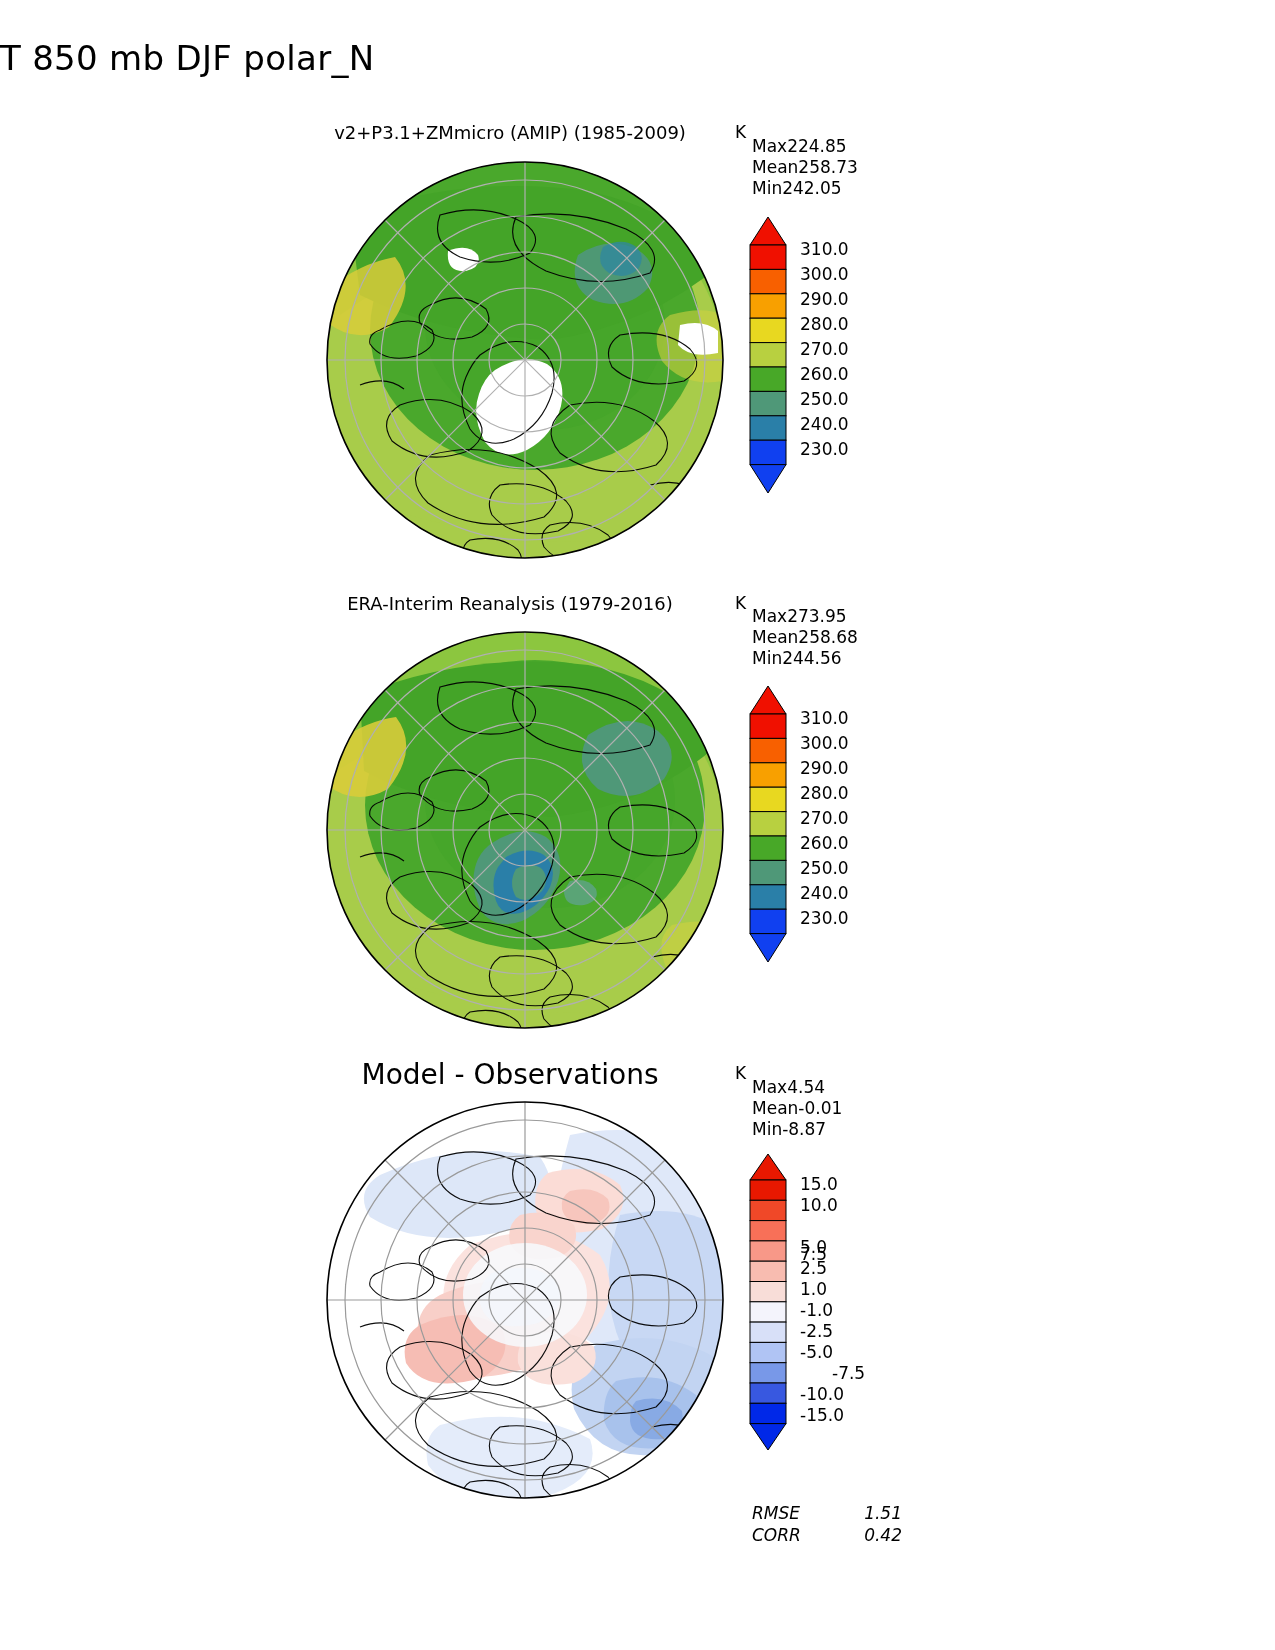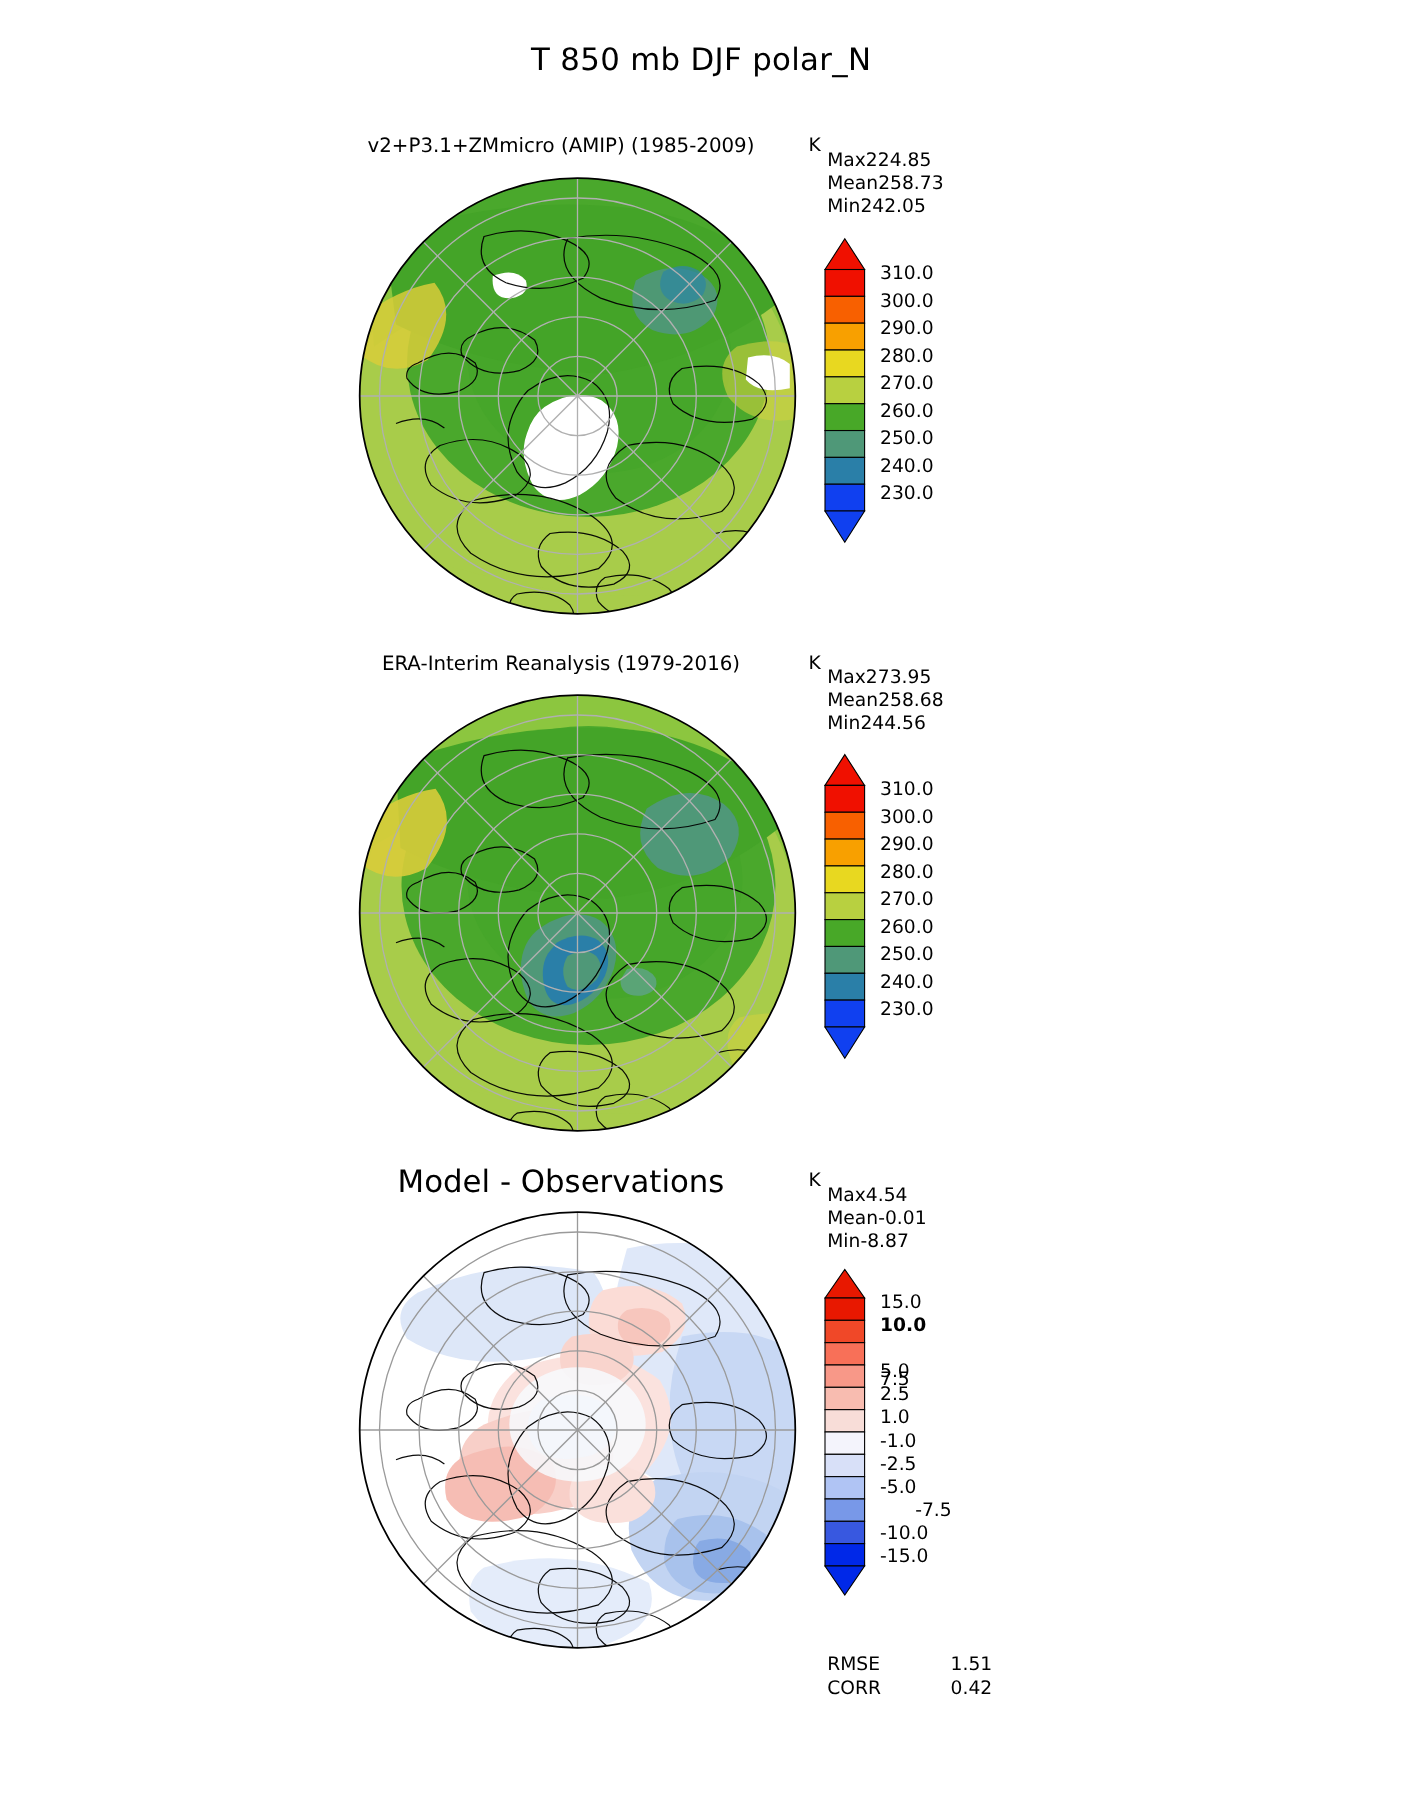--- a/index.html
+++ b/index.html
@@ -13,22 +13,22 @@
     position: relative;
     font-family: "DejaVu Sans", "Liberation Sans", sans-serif;
     color: #000000;
     overflow: hidden;
   }
   .page-title {
     position: absolute;
     top: 38px;
     left: 0;
     width: 1275px;
-    text-align: center;
-    font-size: 28px;
+    text-align: left;
+    font-size: 34px;
     letter-spacing: 0.3px;
   }
   .panel {
     position: absolute;
     left: 0;
     width: 1275px;
   }
   .panel-title {
     position: absolute;
     text-align: center;
@@ -405,34 +405,34 @@
       <rect x="2" y="190.4" width="36" height="20.3" fill="#b0c4f4" stroke="#000" stroke-width="1"></rect>
       <rect x="2" y="210.7" width="36" height="20.3" fill="#7898e8" stroke="#000" stroke-width="1"></rect>
       <rect x="2" y="231" width="36" height="20.3" fill="#3858e0" stroke="#000" stroke-width="1"></rect>
       <rect x="2" y="251.3" width="36" height="20.3" fill="#0028e8" stroke="#000" stroke-width="1"></rect>
       <polygon points="2,271.6 38,271.6 20,298" fill="#0028e8" stroke="#000" stroke-width="1"></polygon>
     </svg>
   </div>
 
   <div class="cbar-labels" style="top:1152px; left:800px; height:300px;">
     <div style="top:22px;">15.0</div>
-    <div style="top:43px;font-weight:bold;">10.0</div>
+    <div style="top:43px;">10.0</div>
     <div style="top:64px;margin-top:28px;">7.5</div>
     <div style="top:85px;">5.0</div>
     <div style="top:106px;">2.5</div>
     <div style="top:127px;">1.0</div>
     <div style="top:148px;">-1.0</div>
     <div style="top:169px;">-2.5</div>
     <div style="top:190px;">-5.0</div>
     <div style="top:211px;margin-left:32px;">-7.5</div>
     <div style="top:232px;">-10.0</div>
     <div style="top:253px;">-15.0</div>
   </div>
 
-  <div class="footer-stats" style="top:1502px; left:752px;">
+  <div class="footer-stats" style="top:1502px; left:752px;font-style:italic;">
     <div class="row">
       <span class="lab">RMSE</span>
       <span class="val">1.51</span>
     </div>
     <div class="row">
       <span class="lab">CORR</span>
       <span class="val">0.42</span>
     </div>
   </div>
 </div>

